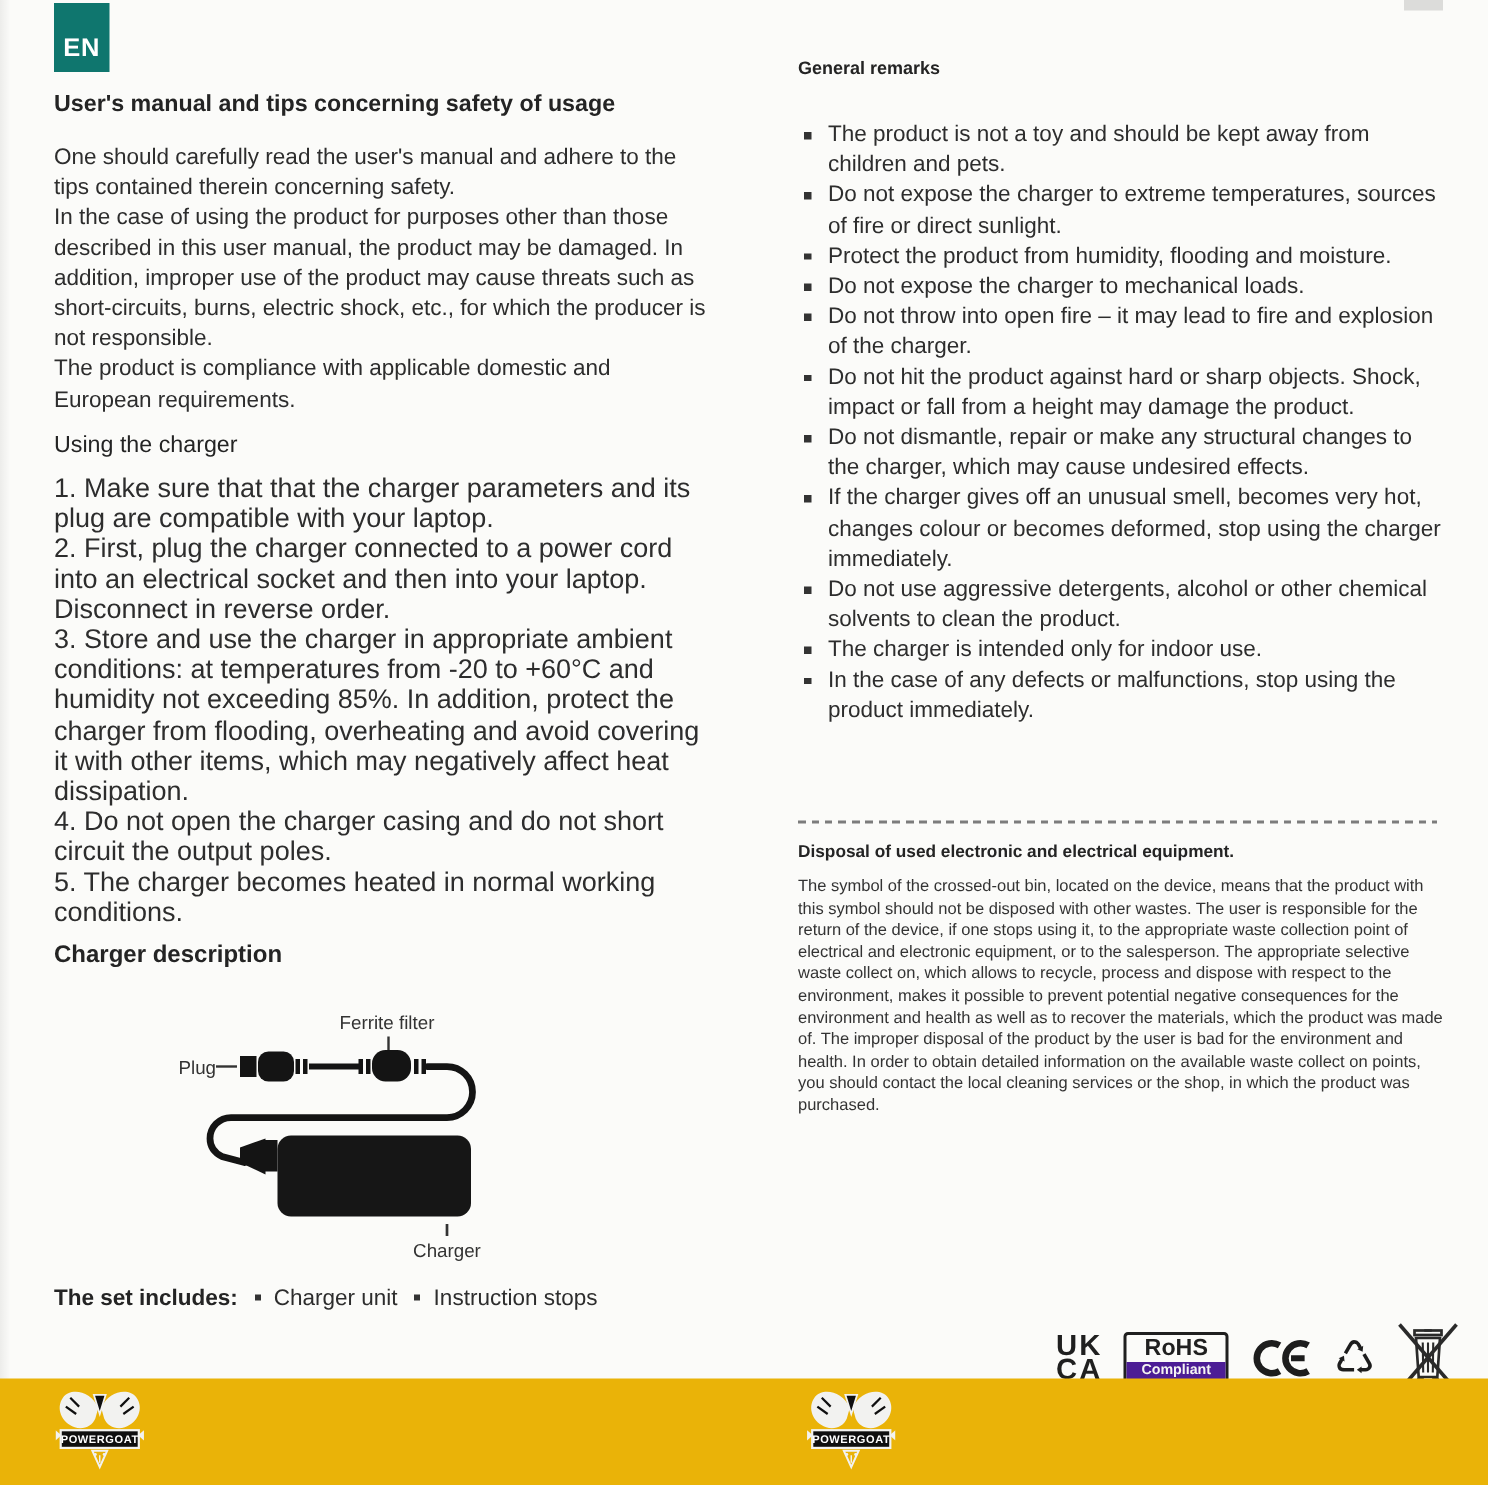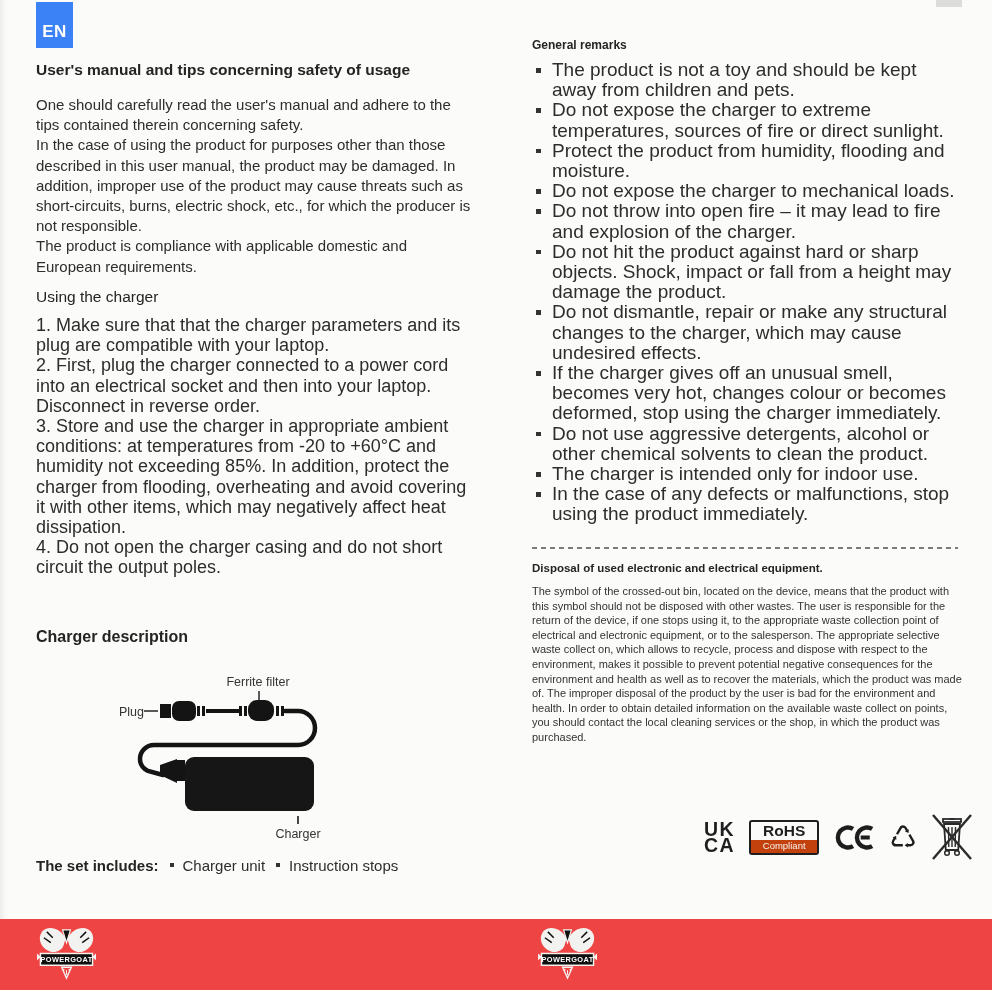--- a/index.html
+++ b/index.html
@@ -5,52 +5,52 @@
   html,body{margin:0;padding:0;background:#888;}
   .page{
     position:relative;width:992px;height:990px;background:#fbfbf9;
     font-family:"Liberation Sans",sans-serif;color:#2d2d2d;overflow:hidden;
     margin:0 auto;
   }
   .scan-edge{position:absolute;left:0;top:0;width:7px;height:920px;
     background:linear-gradient(90deg,rgba(0,0,0,0.06),rgba(0,0,0,0));}
   .scan-smudge{position:absolute;left:936px;top:0;width:26px;height:7px;background:#dcdcda;}
   .en-badge{
-    position:absolute;left:36px;top:2px;width:37px;height:46px;background:#3b82f6;
+    position:absolute;left:36px;top:2px;width:37px;height:46px;background:#0f766e;
     color:#fff;font-weight:bold;font-size:17px;display:flex;align-items:flex-end;
     justify-content:center;padding-bottom:6px;box-sizing:border-box;letter-spacing:0.5px;
   }
   .abs{position:absolute;}
   h1,h2,h3,p,ul{margin:0;padding:0;}
   .title{left:36px;top:60px;width:440px;font-size:15.5px;font-weight:bold;color:#242424;line-height:20px;}
   .intro{left:36px;top:95px;width:436px;font-size:15px;line-height:20.2px;}
   .uc-heading{left:36px;top:288px;width:430px;font-size:15.5px;font-weight:normal;color:#242424;}
   .steps{left:36px;top:315px;width:440px;font-size:18px;line-height:20.2px;}
   .cd-heading{left:36px;top:628px;width:430px;font-size:16px;font-weight:bold;color:#242424;}
   .diagram{left:36px;top:666px;}
   .diagram text{font-family:"Liberation Sans",sans-serif;font-size:12.5px;fill:#333;}
   .set-includes{left:36px;top:857px;width:440px;font-size:15px;}
   .set-label{font-weight:bold;color:#242424;text-align:center;}
   .set-item{position:relative;padding-left:16px;margin-left:8px;}
   .set-item::before{content:"";position:absolute;left:3px;top:6px;width:4px;height:4px;background:#333;}
   .gr-heading{left:532px;top:38px;width:430px;font-size:12px;font-weight:bold;color:#242424;}
-  .remarks{left:532px;top:60px;width:432px;list-style:none;font-size:19px;line-height:20.2px;}
+  .remarks{left:532px;top:80px;width:432px;list-style:none;font-size:15px;line-height:20.2px;}
   .remarks li{position:relative;padding-left:20px;}
   .remarks li::before{content:"";position:absolute;left:4px;top:8px;width:4.5px;height:4.5px;background:#333;}
   .divider{left:532px;top:547px;width:426px;height:2px;
     background:repeating-linear-gradient(90deg,#7c7c7c 0 5px,transparent 5px 9px);}
   .disposal-heading{left:532px;top:562px;width:430px;font-size:11.5px;font-weight:bold;color:#242424;}
   .disposal-body{left:532px;top:584px;width:432px;font-size:11px;line-height:14.6px;color:#333;}
-  .cert-row{left:704px;top:810px;height:54px;display:flex;align-items:center;gap:14px;}
+  .cert-row{left:704px;top:878px;height:54px;display:flex;align-items:center;gap:14px;}
   .ukca{font-weight:800;font-size:19.5px;line-height:16.5px;letter-spacing:1.5px;color:#1f1f1f;text-align:center;}
   .rohs{border:2.5px solid #1f1f1f;border-radius:3px;width:66px;text-align:center;background:#fbfbf9;}
   .rohs-top{font-weight:800;font-size:15.5px;line-height:18px;color:#1f1f1f;}
-  .rohs-bottom{background:#c2410c;color:#f5f5f3;font-size:9.5px;line-height:12px;padding:0 1px 1px;}
+  .rohs-bottom{background:#4c1d95;color:#f5f5f3;font-size:9.5px;line-height:12px;padding:0 1px 1px;font-weight:bold;}
   .recycle{font-size:31px;color:#1d1d1d;line-height:1;}
-  .footer{position:absolute;left:0;top:919px;width:992px;height:71px;background:#ef4444;}
+  .footer{position:absolute;left:0;top:919px;width:992px;height:71px;background:#eab308;}
   .goat{position:absolute;top:5px;}
   .goat text{font-family:"Liberation Sans",sans-serif;}
 </style>
 </head>
 <body>
 
 <div class="page">
   <div class="scan-edge"></div>
   <div class="scan-smudge"></div>
 
@@ -68,20 +68,21 @@
     </div>
 
   <h2 class="abs uc-heading">Using the charger</h2>
 
   <div class="abs steps">
 
   <p>1. Make sure that that the charger parameters and its plug are compatible with your laptop.</p>
       <p>2. First, plug the charger connected to a power cord into an electrical socket and then into your laptop. Disconnect in reverse order.</p>
       <p>3. Store and use the charger in appropriate ambient conditions: at temperatures from -20 to +60°C and humidity not exceeding 85%. In addition, protect the charger from flooding, overheating and avoid covering it with other items, which may negatively affect heat dissipation.</p>
       <p>4. Do not open the charger casing and do not short circuit the output poles.</p>
+      <p>5. The charger becomes heated in normal working conditions.</p>
     </div>
 
   <h2 class="abs cd-heading">Charger description</h2>
 
   <svg class="abs diagram" width="430" height="176" viewBox="0 0 430 176">
     <text x="222" y="20" text-anchor="middle">Ferrite filter</text>
     <line x1="223" y1="25" x2="223" y2="40" stroke="#333" stroke-width="1.6"></line>
     <text x="83" y="50">Plug</text>
     <line x1="108" y1="45" x2="122" y2="45" stroke="#333" stroke-width="1.6"></line>
     <g fill="#141414">

